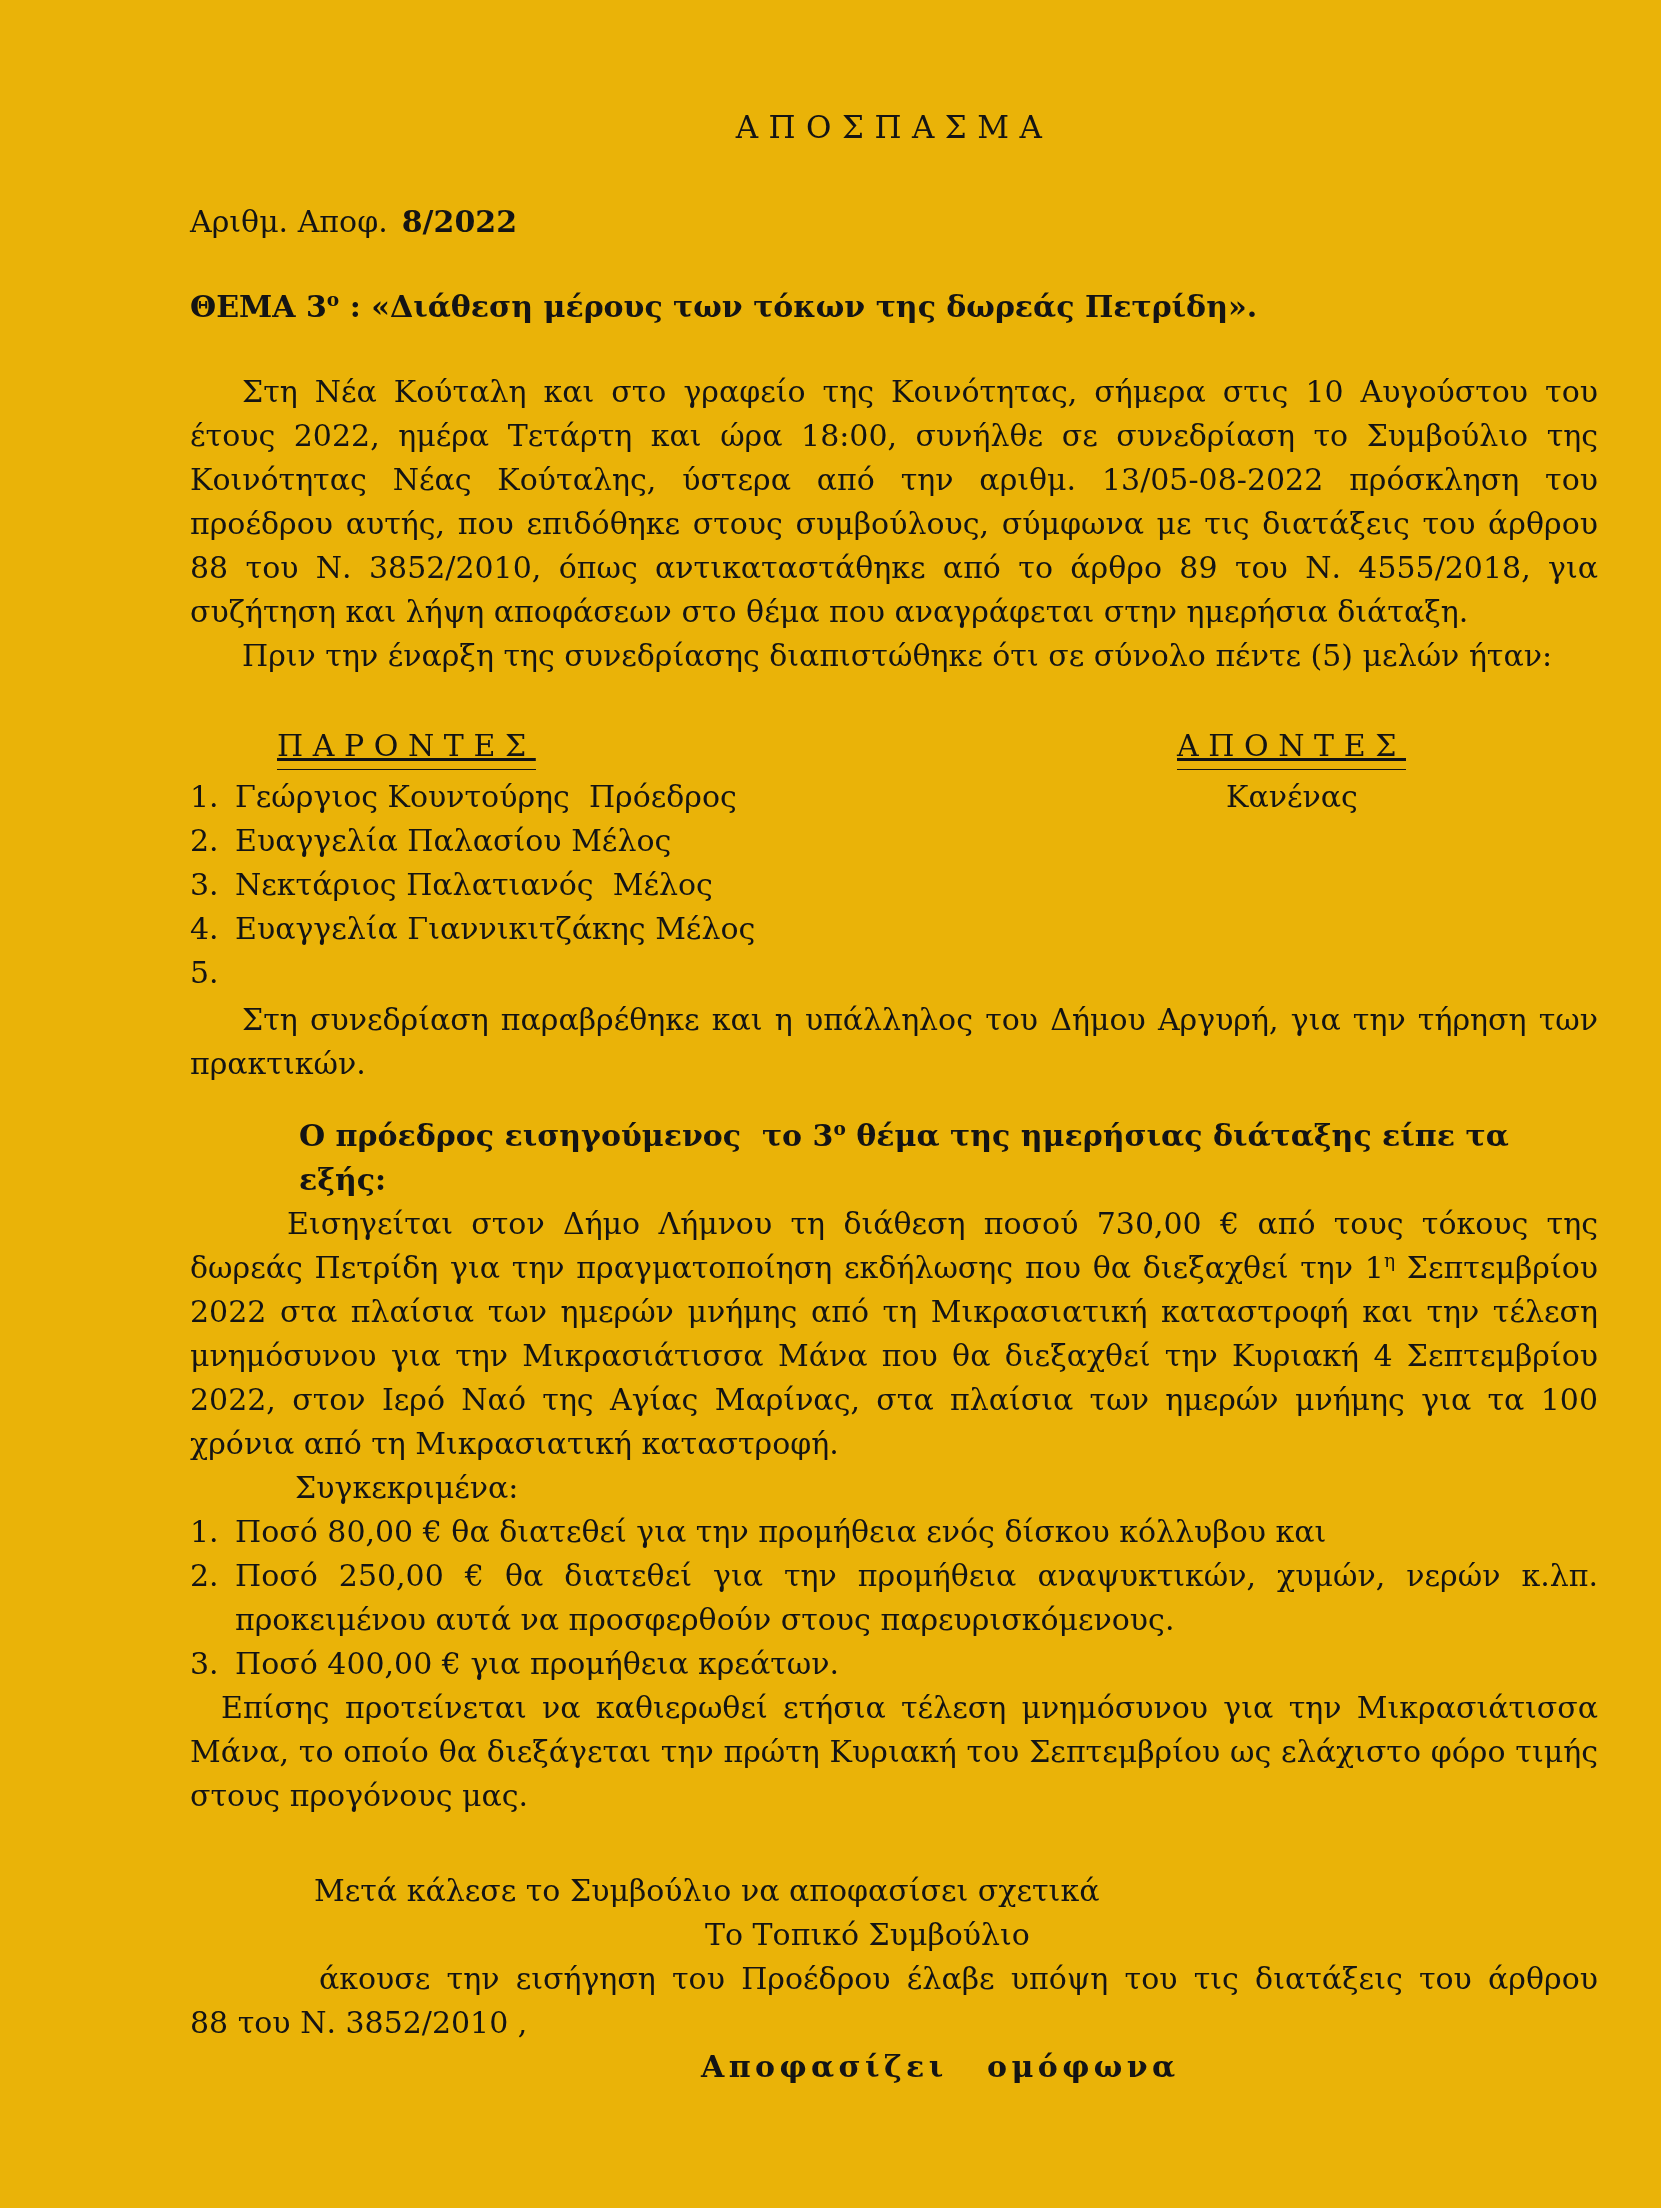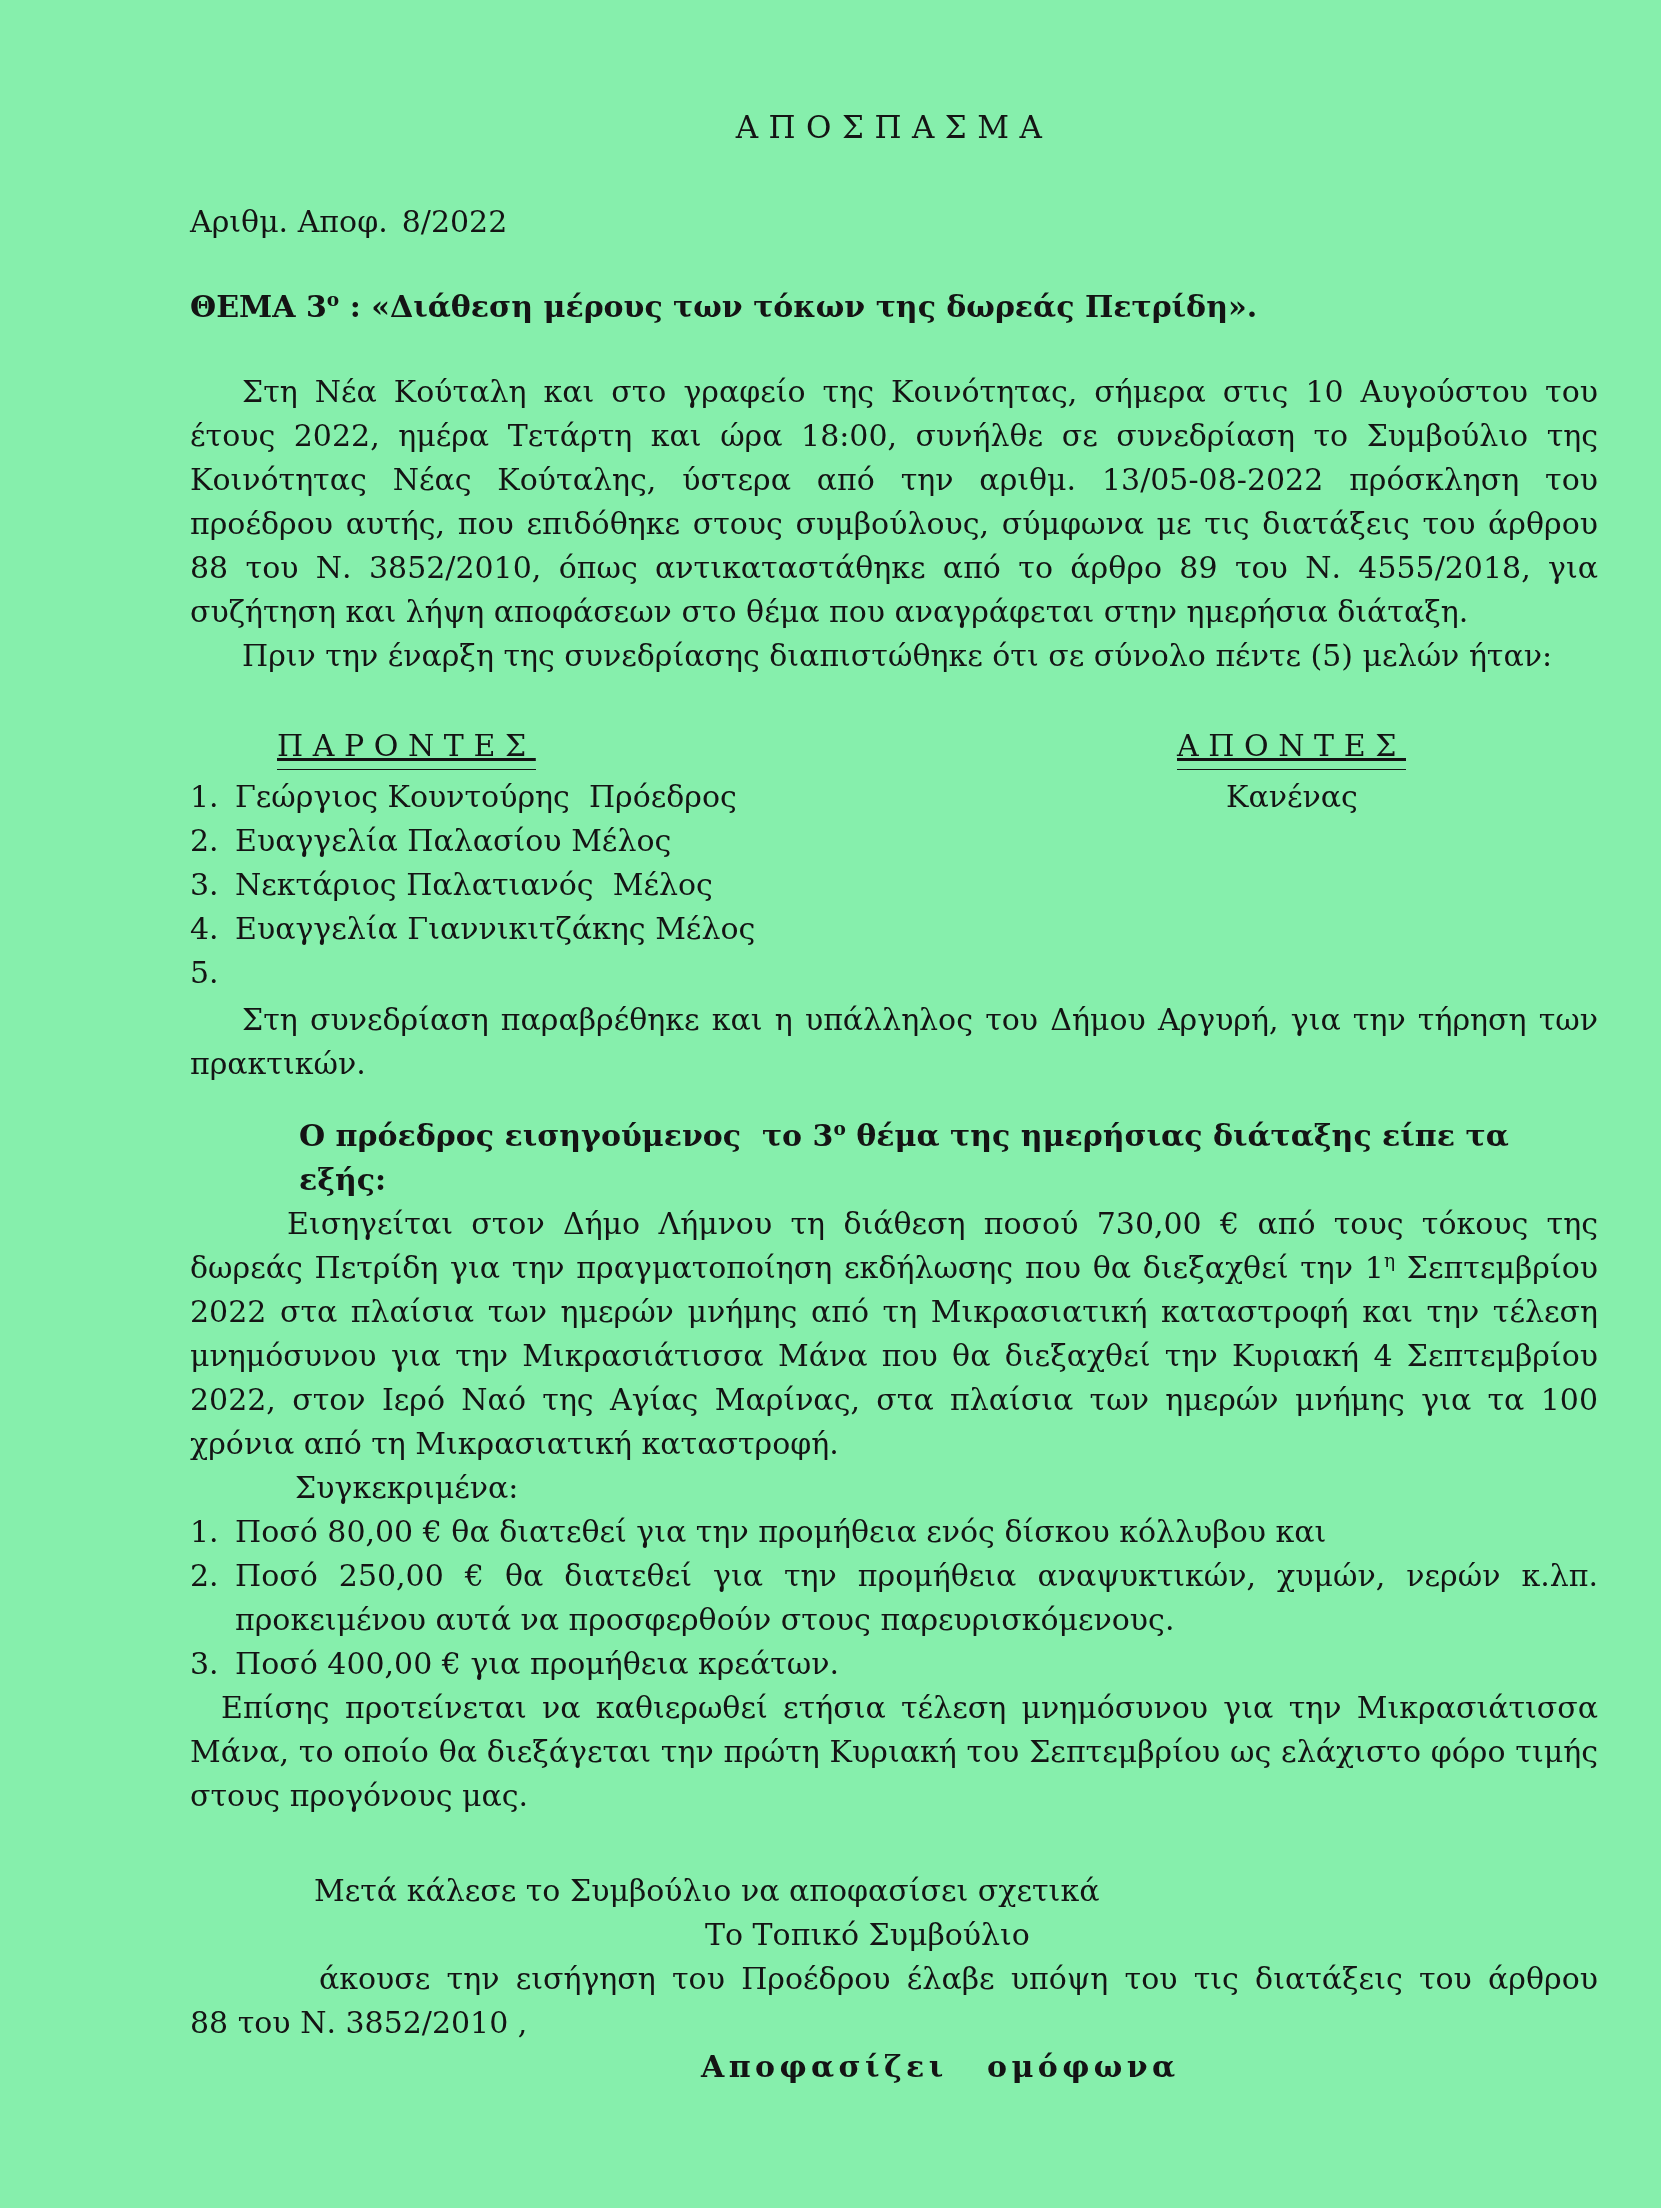--- a/index.html
+++ b/index.html
@@ -1,20 +1,20 @@
 <!DOCTYPE html>
 <html style="font-size:14px"><head>
 <meta charset="utf-8">
 <style>
   html,body{margin:0;padding:0;background:#ffffff;}
   .page{
     position:relative;
     width:1661px;
     height:2209px;
-    background:#86efac;
+    background:#eab308;
     overflow:hidden;
     font-family:"DejaVu Serif","Liberation Serif",serif;
     color:#141414;
   }
   .content{
     box-sizing:border-box;
     margin-left:190px;
     width:1408px;
     padding-top:106px;
     font-size:30px;
@@ -31,21 +31,21 @@
     letter-spacing:10.5px;
   }
   .doc-subtitle{
     margin-top:7px;
     text-align:center;
     font-weight:bold;
     line-height:40px;
     font-size:31px;
   }
   .decision-line{margin-top:52px;}
-  .decision-line .val{font-weight:normal;margin-left:14px;}
+  .decision-line .val{font-weight:bold;margin-left:14px;}
   .theme-line{margin-top:41px;font-weight:bold;}
 
   .para-intro{margin-top:41px;text-indent:52px;}
   .para-quorum{text-indent:52px;}
 
   .headers-row{margin-top:46px;position:relative;height:44px;}
   .col-header{
     position:absolute;
     top:0;
     letter-spacing:9.6px;

